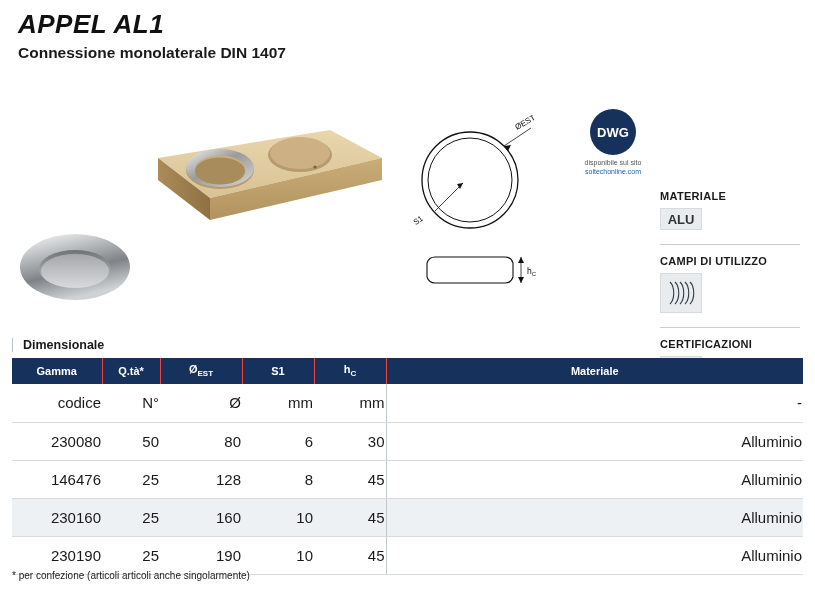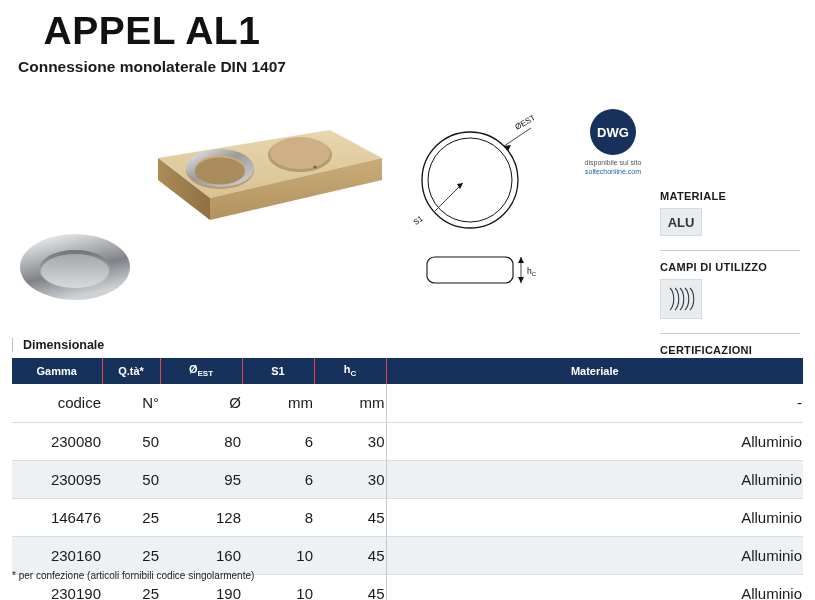--- a/index.html
+++ b/index.html
@@ -10,26 +10,26 @@
     background: #ffffff;
     font-family: "Liberation Sans", sans-serif;
     color: #1a1a1a;
     position: relative;
     overflow: hidden;
   }
 
   
   #header { position: absolute; left: 18px; top: 10px; }
   #product-title {
-    font-size: 39px;
+    font-size: 26px;
     font-weight: bold;
+    font-style: italic;
     letter-spacing: 0.5px;
     line-height: 1.1;
     color: #111;
-    text-align: center;
   }
   #product-subtitle {
     font-size: 15.5px;
     font-weight: bold;
     margin-top: 5px;
     color: #1a1a1a;
   }
 
   
   #illustration { position: absolute; left: 0; top: 95px; width: 815px; height: 220px; }
@@ -48,21 +48,21 @@
   .info-heading {
     font-size: 11px;
     font-weight: bold;
     letter-spacing: 0.3px;
     color: #1a1a1a;
     margin-bottom: 6px;
     text-transform: uppercase;
   }
   .info-block { margin-bottom: 14px; }
   .badge-box {
-    width: 42px; height: 28px;
+    width: 42px; height: 22px;
     background: #e9ecef;
     border: 1px solid #d7dbe0;
     display: flex; align-items: center; justify-content: center;
     font-size: 13px; font-weight: bold; color: #333;
   }
   .icon-box {
     width: 42px; height: 40px;
     background: #e9ecef;
     border: 1px solid #d7dbe0;
     display: flex; align-items: center; justify-content: center;
@@ -298,28 +298,20 @@
       </tr>
 
       <tr class="even">
         <td>230080</td>
         <td>50</td>
         <td>80</td>
         <td>6</td>
         <td>30</td>
         <td class="material-cell">Alluminio</td>
       </tr>
-      <tr class="odd">
-        <td>230095</td>
-        <td>50</td>
-        <td>95</td>
-        <td>6</td>
-        <td>30</td>
-        <td class="material-cell">Alluminio</td>
-      </tr>
       <tr class="even">
         <td>146476</td>
         <td>25</td>
         <td>128</td>
         <td>8</td>
         <td>45</td>
         <td class="material-cell">Alluminio</td>
       </tr>
       <tr class="odd">
         <td>230160</td>
@@ -334,13 +326,13 @@
         <td>25</td>
         <td>190</td>
         <td>10</td>
         <td>45</td>
         <td class="material-cell">Alluminio</td>
       </tr>
     </tbody>
   </table>
 </div>
 
-<div id="footnote">* per confezione (articoli fornibili codice singolarmente)</div>
+<div id="footnote">* per confezione (articoli articoli anche singolarmente)</div>
 
 </body></html>

